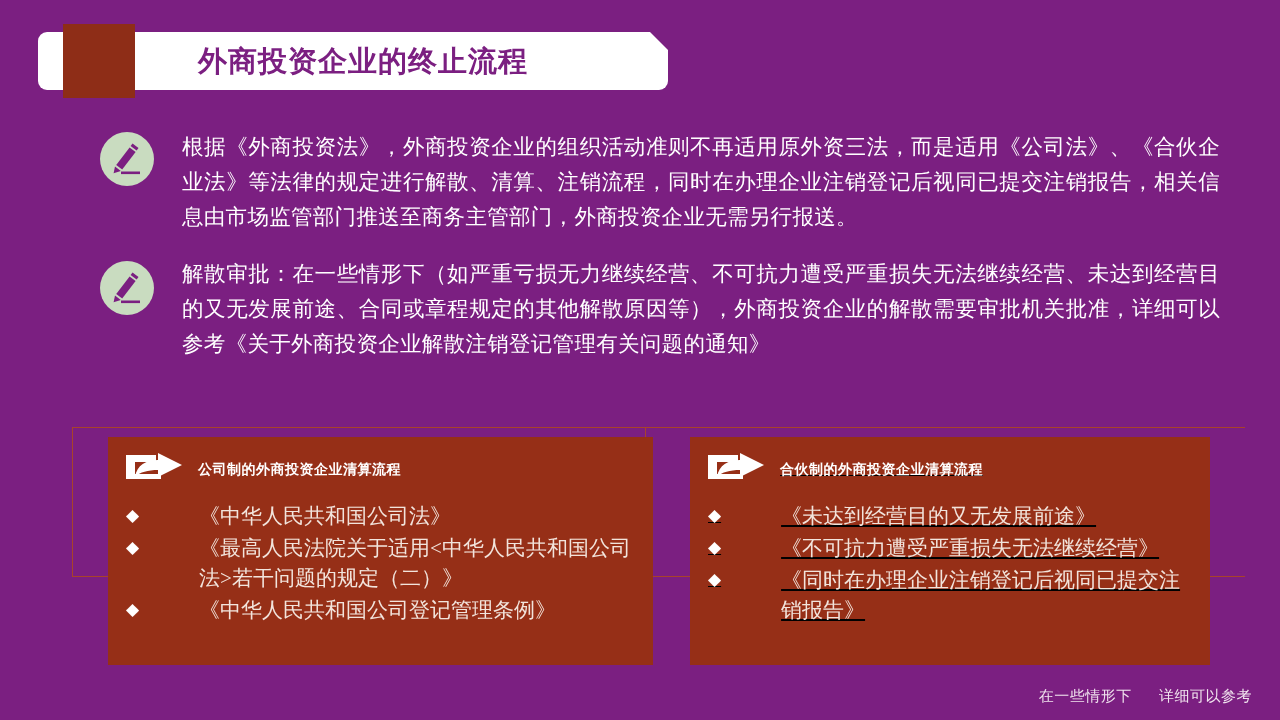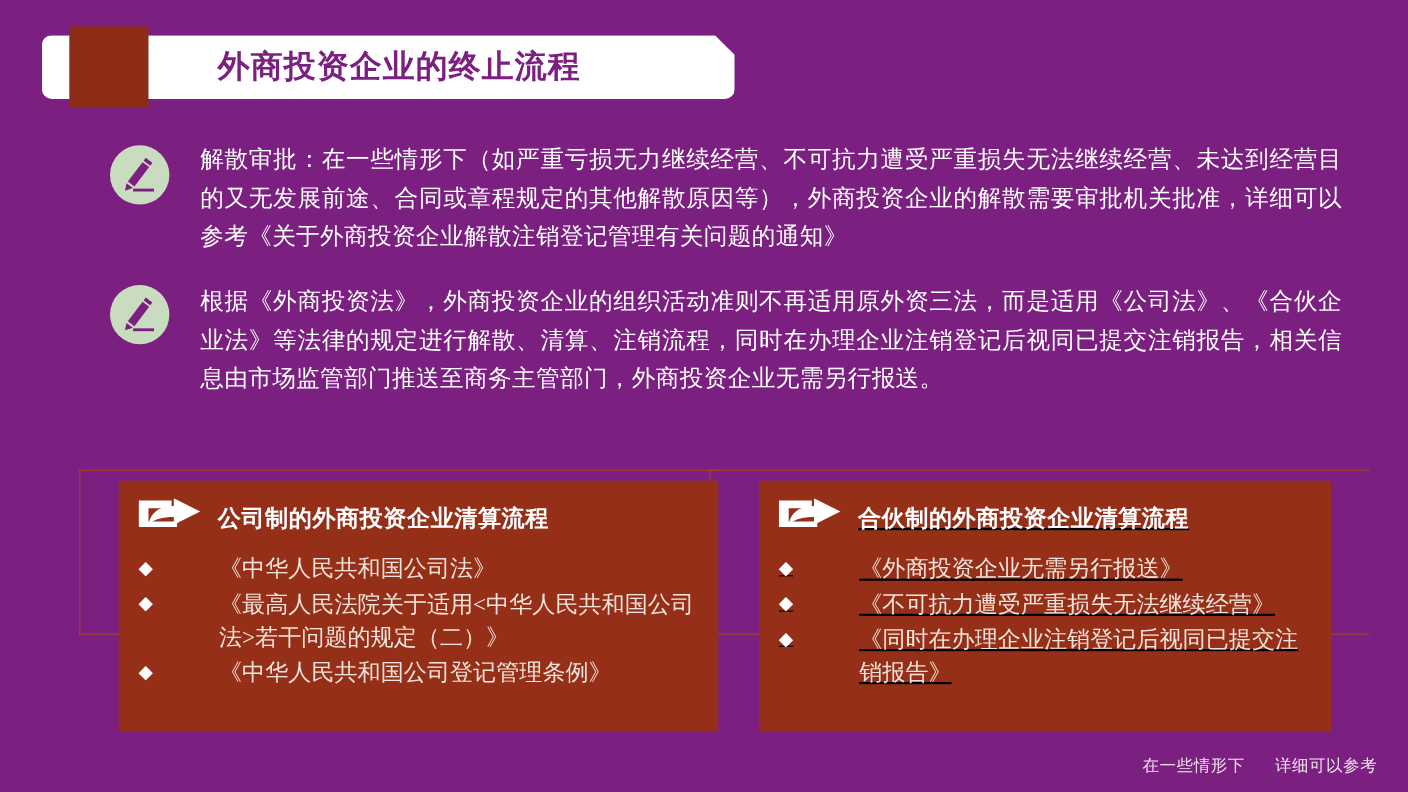--- a/index.html
+++ b/index.html
@@ -122,21 +122,21 @@
   .box-head {
     display: flex;
     align-items: center;
     padding: 16px 0 0 18px;
   }
   .box-head .arrow-icon {
     flex: 0 0 auto;
     margin-right: 14px;
   }
   .box-title {
-    font-size: 21px;
+    font-size: 14px;
     font-weight: bold;
     color: #FFFFFF;
     letter-spacing: 0.5px;
     white-space: nowrap;
   }
 
   .box-list {
     margin: 14px 0 0 0;
     padding: 0 14px 0 18px;
     list-style: none;
@@ -177,48 +177,48 @@
 <div class="slide">
 
   <div class="title-banner">
     <div class="title-plate"></div>
     <div class="title-accent"></div>
     <div class="title-text">外商投资企业的终止流程</div>
   </div>
 
   <div class="bullets">
 
+    <div class="bullet-row second">
+      <div class="pencil-badge">
+        <svg width="30" height="32" viewBox="0 0 30 32" aria-hidden="true">
+          <g fill="#7B1F81">
+            <path d="M20.5 0.5 L26.5 5.0 L24.6 7.6 L18.6 3.1 Z"></path>
+            <path d="M17.6 4.4 L23.6 8.9 L10.2 26.6 L4.2 22.1 Z"></path>
+            <path d="M3.0 23.6 L8.8 27.9 L1.6 30.3 Z"></path>
+            <rect x="9" y="28.5" width="19" height="2.6"></rect>
+          </g>
+        </svg>
+      </div>
+      <div class="bullet-text">根据《外商投资法》，外商投资企业的组织活动准则不再适用原外资三法，而是适用《公司法》、《合伙企业法》等法律的规定进行解散、清算、注销流程，同时在办理企业注销登记后视同已提交注销报告，相关信息由市场监管部门推送至商务主管部门，外商投资企业无需另行报送。</div>
+    </div>
+
     <div class="bullet-row">
       <div class="pencil-badge">
         <svg width="30" height="32" viewBox="0 0 30 32" aria-hidden="true">
           <g fill="#7B1F81">
             <path d="M20.5 0.5 L26.5 5.0 L24.6 7.6 L18.6 3.1 Z"></path>
             <path d="M17.6 4.4 L23.6 8.9 L10.2 26.6 L4.2 22.1 Z"></path>
             <path d="M3.0 23.6 L8.8 27.9 L1.6 30.3 Z"></path>
             <rect x="9" y="28.5" width="19" height="2.6"></rect>
           </g>
         </svg>
       </div>
       <div class="bullet-text">解散审批：在一些情形下（如严重亏损无力继续经营、不可抗力遭受严重损失无法继续经营、未达到经营目的又无发展前途、合同或章程规定的其他解散原因等），外商投资企业的解散需要审批机关批准，详细可以参考《关于外商投资企业解散注销登记管理有关问题的通知》</div>
     </div>
 
-    <div class="bullet-row second">
-      <div class="pencil-badge">
-        <svg width="30" height="32" viewBox="0 0 30 32" aria-hidden="true">
-          <g fill="#7B1F81">
-            <path d="M20.5 0.5 L26.5 5.0 L24.6 7.6 L18.6 3.1 Z"></path>
-            <path d="M17.6 4.4 L23.6 8.9 L10.2 26.6 L4.2 22.1 Z"></path>
-            <path d="M3.0 23.6 L8.8 27.9 L1.6 30.3 Z"></path>
-            <rect x="9" y="28.5" width="19" height="2.6"></rect>
-          </g>
-        </svg>
-      </div>
-      <div class="bullet-text">根据《外商投资法》，外商投资企业的组织活动准则不再适用原外资三法，而是适用《公司法》、《合伙企业法》等法律的规定进行解散、清算、注销流程，同时在办理企业注销登记后视同已提交注销报告，相关信息由市场监管部门推送至商务主管部门，外商投资企业无需另行报送。</div>
-    </div>
-
   </div>
 
   <div class="frame frame-left"></div>
   <div class="frame frame-right"></div>
 
   <div class="redbox redbox-left">
     <div class="box-head">
       <span class="arrow-icon">
         <svg width="58" height="30" viewBox="0 0 58 30" aria-hidden="true">
           <g fill="#FFFFFF">
@@ -253,21 +253,21 @@
             <path d="M0 2 H30 V9 H9 V21 H35 V26 H0 Z"></path>
             <path d="M32 0 L56 12 L32 24 V17 C22 17 14 19 9 24 C11 12 20 7 32 7 Z"></path>
           </g>
         </svg>
       </span>
       <span class="box-title">合伙制的外商投资企业清算流程</span>
     </div>
     <ul class="box-list">
       <li>
         <span class="dia">◆</span>
-        <span class="txt">《外商投资企业无需另行报送》</span>
+        <span class="txt">《未达到经营目的又无发展前途》</span>
       </li>
       <li>
         <span class="dia">◆</span>
         <span class="txt">《不可抗力遭受严重损失无法继续经营》</span>
       </li>
       <li>
         <span class="dia">◆</span>
         <span class="txt">《同时在办理企业注销登记后视同已提交注销报告》</span>
       </li>
     </ul>

